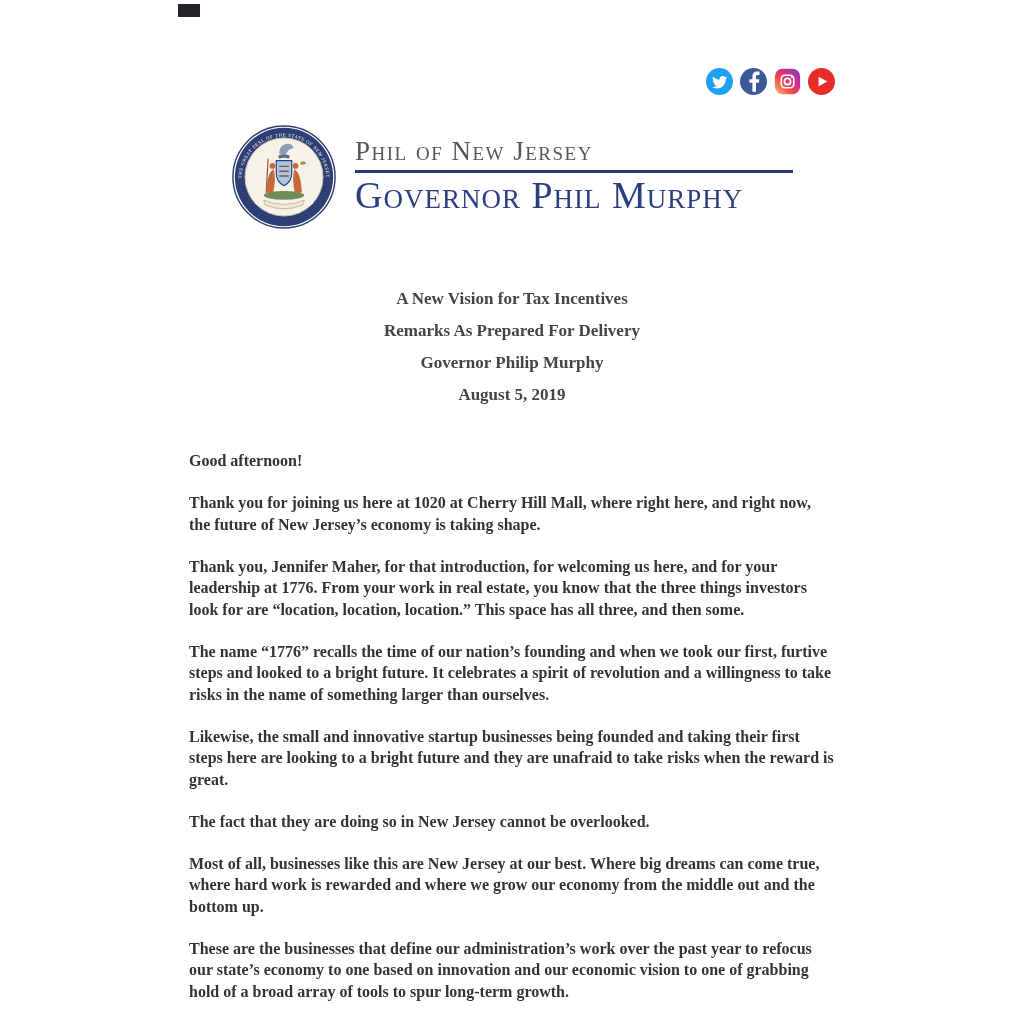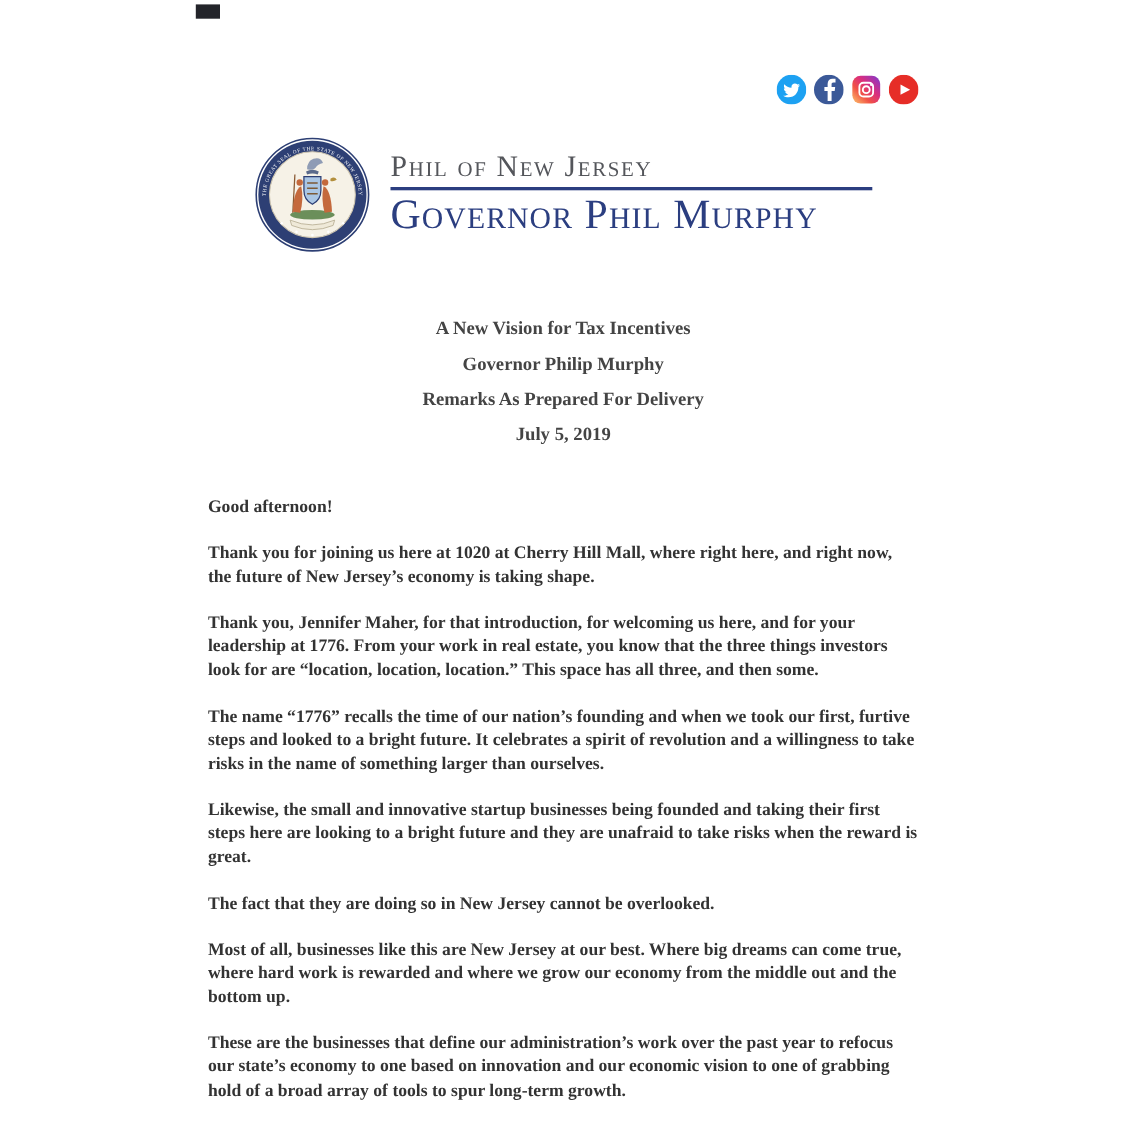--- a/index.html
+++ b/index.html
@@ -179,23 +179,23 @@
       </div>
       <div class="logo-text">
         <div class="org-line1">Phil of New Jersey</div>
         <div class="org-divider"></div>
         <div class="org-line2">Governor Phil Murphy</div>
       </div>
     </div>
 
     <div class="titles">
       <div class="title-line">A New Vision for Tax Incentives</div>
+      <div class="title-line">Remarks As Prepared For Delivery</div>
       <div class="title-line">Governor Philip Murphy</div>
-      <div class="title-line">Remarks As Prepared For Delivery</div>
-      <div class="title-line">July 5, 2019</div>
+      <div class="title-line">August 5, 2019</div>
     </div>
 
     <div class="body-text">
       <p>Good afternoon!</p>
       <p>Thank you for joining us here at 1020 at Cherry Hill Mall, where right here, and right now, the future of New Jersey’s economy is taking shape.</p>
       <p>Thank you, Jennifer Maher, for that introduction, for welcoming us here, and for your leadership at 1776. From your work in real estate, you know that the three things investors look for are “location, location, location.” This space has all three, and then some.</p>
       <p>The name “1776” recalls the time of our nation’s founding and when we took our first, furtive steps and looked to a bright future. It celebrates a spirit of revolution and a willingness to take risks in the name of something larger than ourselves.</p>
       <p>Likewise, the small and innovative startup businesses being founded and taking their first steps here are looking to a bright future and they are unafraid to take risks when the reward is great.</p>
       <p>The fact that they are doing so in New Jersey cannot be overlooked.</p>
       <p>Most of all, businesses like this are New Jersey at our best. Where big dreams can come true, where hard work is rewarded and where we grow our economy from the middle out and the bottom up.</p>

